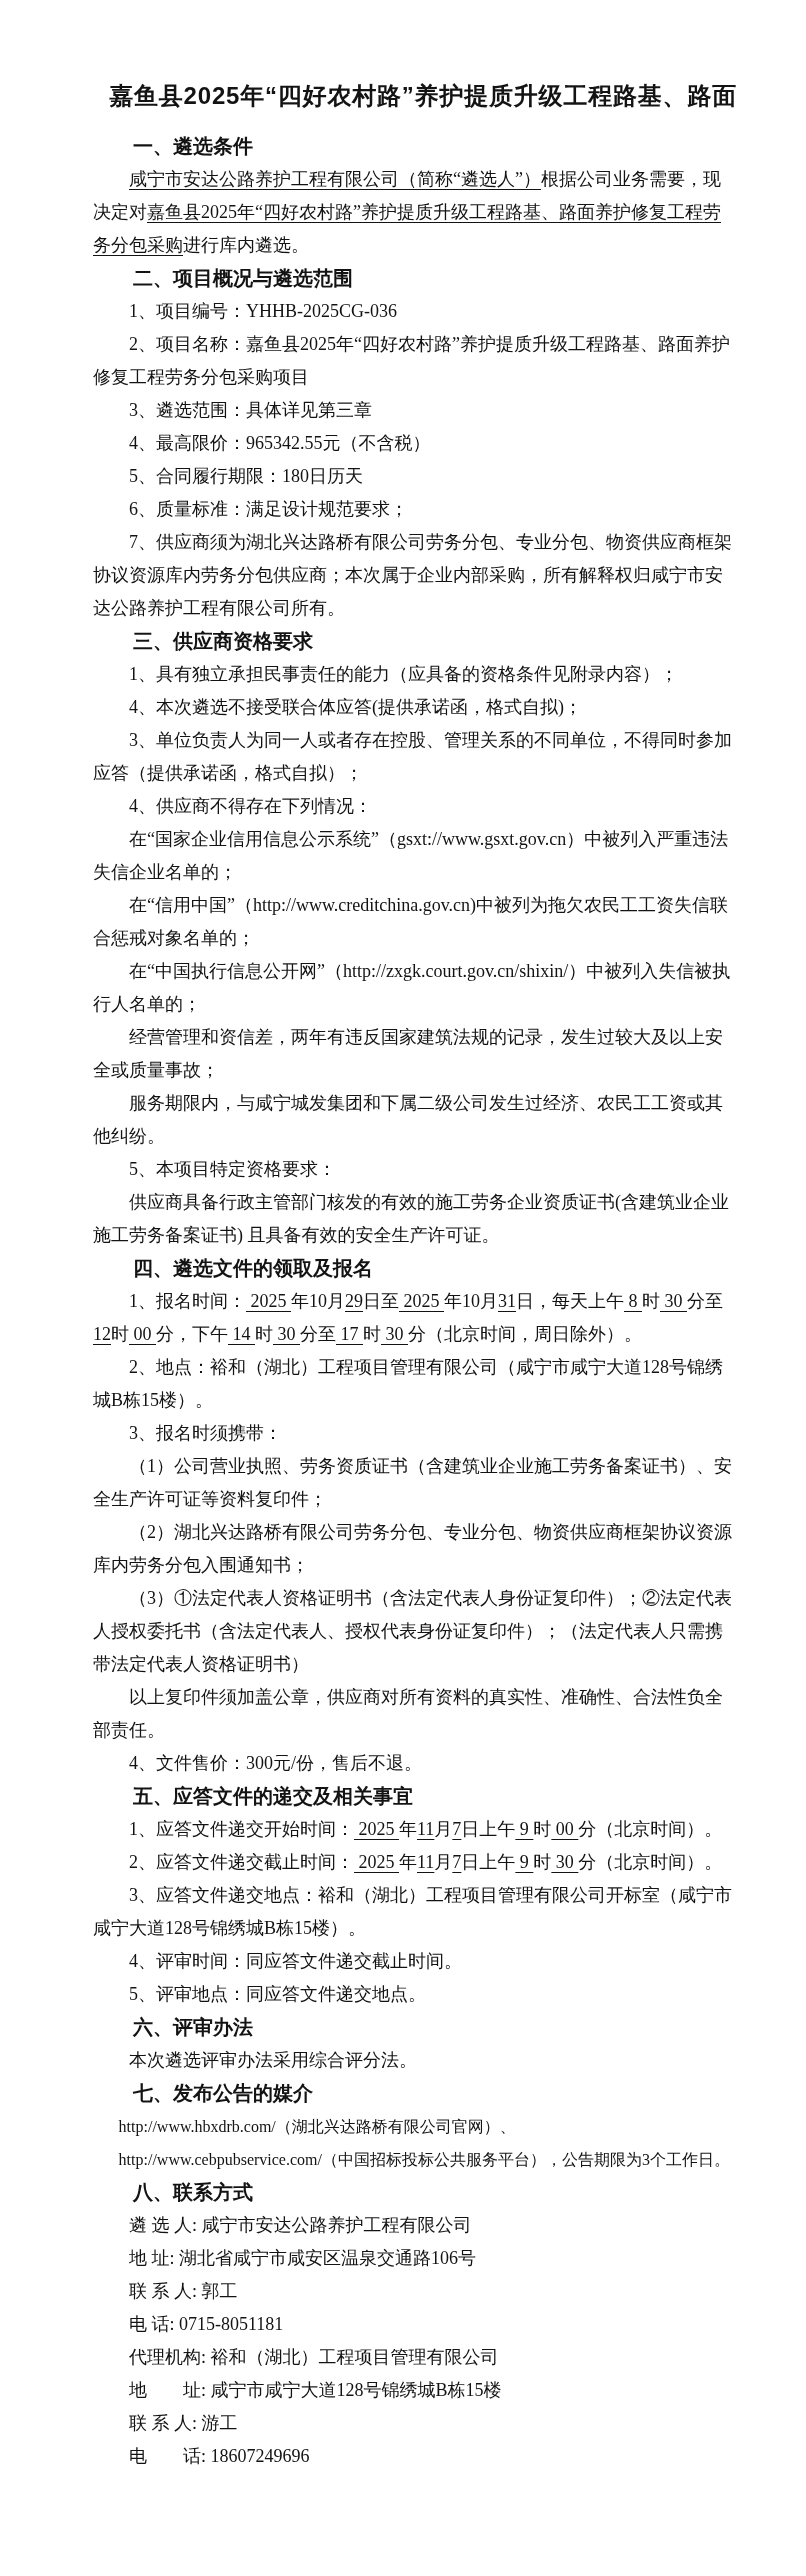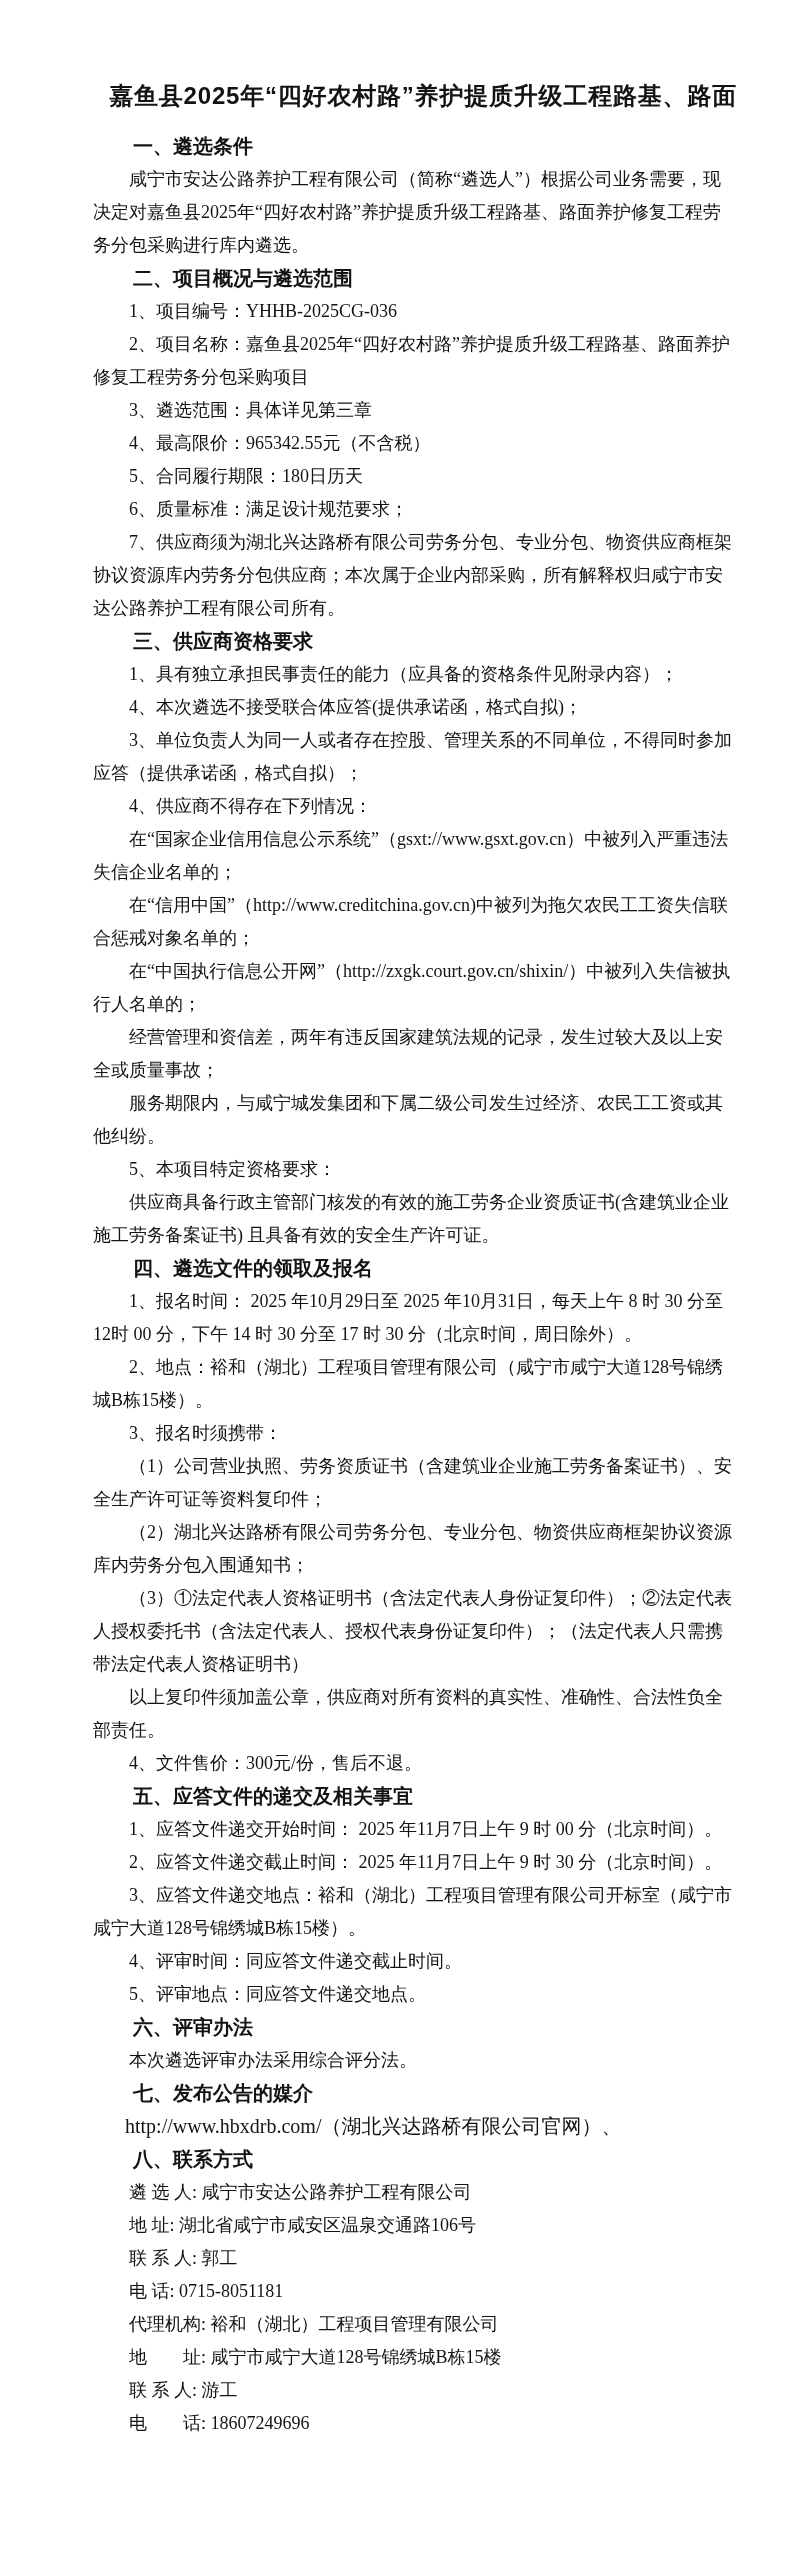--- a/index.html
+++ b/index.html
@@ -29,26 +29,27 @@
     font-size: 20px;
     line-height: 33px;
     text-indent: 2em;
   }
   .p {
     font-size: 18px;
     line-height: 33px;
     text-indent: 2em;
   }
   .pl {
-    font-size: 20px;
+    font-size: 16px;
     line-height: 33px;
     text-indent: 0;
     margin-left: 1.6em;
   }
   .u {
+    text-decoration: underline;
     text-underline-offset: 4px;
     text-decoration-thickness: 0.8px;
   }
 </style>
 </head>
 <body>
 
 <div class="page">
   <div class="title">
     <div>嘉鱼县2025年“四好农村路”养护提质升级工程路基、路面</div>
@@ -88,20 +89,21 @@
       <p class="blk h"><span>五、应答文件的递交及相关事宜</span></p>
       <p class="blk p"><span>1、应答文件递交开始时间：</span><span class="u"> 2025 </span><span>年</span><span class="u">11</span><span>月</span><span class="u">7</span><span>日上午</span><span class="u"> 9 </span><span>时</span><span class="u"> 00 </span><span>分（北京时间）。</span></p>
       <p class="blk p"><span>2、应答文件递交截止时间：</span><span class="u"> 2025 </span><span>年</span><span class="u">11</span><span>月</span><span class="u">7</span><span>日上午</span><span class="u"> 9 </span><span>时</span><span class="u"> 30 </span><span>分（北京时间）。</span></p>
       <p class="blk p"><span>3、应答文件递交地点：裕和（湖北）工程项目管理有限公司开标室（咸宁市咸宁大道128号锦绣城B栋15楼）。</span></p>
       <p class="blk p"><span>4、评审时间：同应答文件递交截止时间。</span></p>
       <p class="blk p"><span>5、评审地点：同应答文件递交地点。</span></p>
       <p class="blk h"><span>六、评审办法</span></p>
       <p class="blk p"><span>本次遴选评审办法采用综合评分法。</span></p>
       <p class="blk h"><span>七、发布公告的媒介</span></p>
       <p class="blk pl"><span>http://www.hbxdrb.com/（湖北兴达路桥有限公司官网）、</span></p>
+      <p class="blk pl"><span>http://www.cebpubservice.com/（中国招标投标公共服务平台），公告期限为3个工作日。</span></p>
       <p class="blk h"><span>八、联系方式</span></p>
       <p class="blk p"><span>遴 选 人: 咸宁市安达公路养护工程有限公司</span></p>
       <p class="blk p"><span>地 址: 湖北省咸宁市咸安区温泉交通路106号</span></p>
       <p class="blk p"><span>联 系 人: 郭工</span></p>
       <p class="blk p"><span>电 话: 0715-8051181</span></p>
       <p class="blk p"><span>代理机构: 裕和（湖北）工程项目管理有限公司</span></p>
       <p class="blk p"><span>地　　址: 咸宁市咸宁大道128号锦绣城B栋15楼</span></p>
       <p class="blk p"><span>联 系 人: 游工</span></p>
       <p class="blk p"><span>电　　话: 18607249696</span></p>
     </div>

